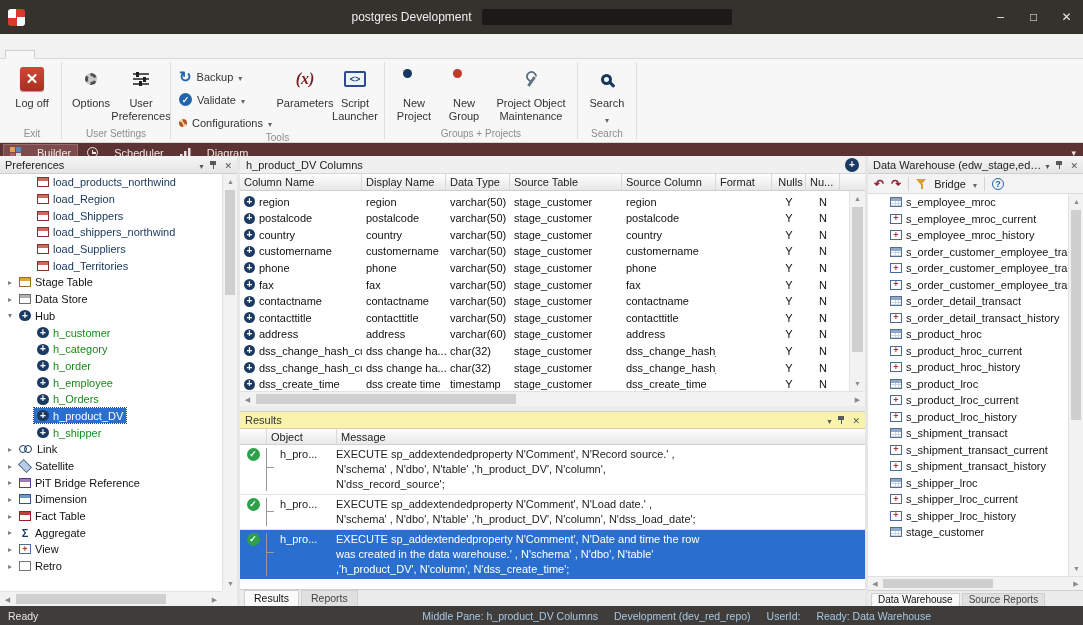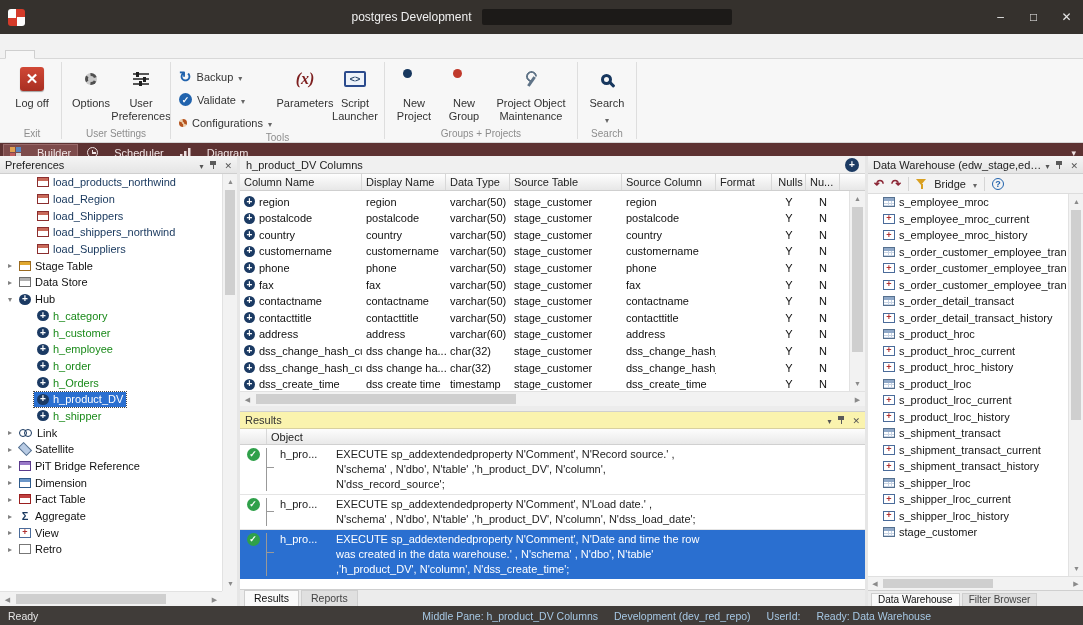--- a/index.html
+++ b/index.html
@@ -181,21 +181,21 @@
   .undo::before{content:"↶";color:#8b2635;font-weight:bold;font-size:12px}
   .redo::before{content:"↷";color:#8b2635;font-weight:bold;font-size:12px}
   .tsep{width:1px;height:14px;background:#d5d5d5}
   .funnel{position:relative;width:11px;height:11px;flex:none}
   .funnel::before{content:"";position:absolute;left:0;top:1px;border-left:5.5px solid transparent;border-right:5.5px solid transparent;border-top:6px solid #d9a021}
   .funnel::after{content:"";position:absolute;left:4.5px;top:6px;width:2px;height:5px;background:#d9a021}
   .qico{width:12px;height:12px;border-radius:50%;border:1px solid #2163ad;color:#2163ad;display:inline-flex;align-items:center;justify-content:center;flex:none}
   .qico::before{content:"?";font-size:9px;font-weight:bold}
   .rbody{flex:1;position:relative;min-height:0}
   .rlist{position:absolute;top:0;left:0;right:15px;bottom:0;overflow:hidden}
-  .ritem{height:16.5px;display:flex;align-items:center;gap:4px;padding-left:15px;white-space:nowrap;color:#151515}
+  .ritem{height:16.5px;display:flex;align-items:center;gap:4px;padding-left:22px;white-space:nowrap;color:#151515}
   .rhs{height:14px;background:#f2f2f2;border-top:1px solid #e0e0e0;position:relative;flex:none}
   .rhs .sba{height:14px;width:14px}
   .rbtabs{height:16px;background:#ececec;border-top:1px solid #cfcfcf;display:flex;align-items:flex-end;padding-left:3px;gap:2px;flex:none}
   .rbtabs .btab{font-size:10px;padding:0 6px 1px}
 
   
   .statusbar{position:absolute;left:0;right:0;bottom:0;height:19px;background:#403c39;display:flex;align-items:center;color:#ddd;font-size:10.5px;padding:0 8px;gap:16px}
   .sb-ready{color:#e5e5e5}
   .spacer{flex:1}
   .seg{color:#a6c8e4;white-space:nowrap}
@@ -402,20 +402,27 @@
               <span class="tlbl">load_shippers_northwind</span>
             </span>
           </div>
           <div class="trow lvl2 load">
             <span class="exp"></span>
             <span class="hit">
               <span class="tico mt v-red"></span>
               <span class="tlbl">load_Suppliers</span>
             </span>
           </div>
+          <div class="trow lvl2 load">
+            <span class="exp"></span>
+            <span class="hit">
+              <span class="tico mt v-red"></span>
+              <span class="tlbl">load_Territories</span>
+            </span>
+          </div>
           <div class="trow lvl1">
             <span class="exp">▸</span>
             <span class="hit">
               <span class="tico mt v-orange"></span>
               <span class="tlbl">Stage Table</span>
             </span>
           </div>
           <div class="trow lvl1">
             <span class="exp">▸</span>
             <span class="hit">
@@ -427,42 +434,42 @@
             <span class="exp">▾</span>
             <span class="hit">
               <span class="tico hubico"></span>
               <span class="tlbl">Hub</span>
             </span>
           </div>
           <div class="trow lvl2 green">
             <span class="exp"></span>
             <span class="hit">
               <span class="tico hubico"></span>
+              <span class="tlbl">h_customer</span>
+            </span>
+          </div>
+          <div class="trow lvl2 green">
+            <span class="exp"></span>
+            <span class="hit">
+              <span class="tico hubico"></span>
               <span class="tlbl">h_category</span>
             </span>
           </div>
           <div class="trow lvl2 green">
             <span class="exp"></span>
             <span class="hit">
               <span class="tico hubico"></span>
-              <span class="tlbl">h_customer</span>
+              <span class="tlbl">h_order</span>
             </span>
           </div>
           <div class="trow lvl2 green">
             <span class="exp"></span>
             <span class="hit">
               <span class="tico hubico"></span>
               <span class="tlbl">h_employee</span>
-            </span>
-          </div>
-          <div class="trow lvl2 green">
-            <span class="exp"></span>
-            <span class="hit">
-              <span class="tico hubico"></span>
-              <span class="tlbl">h_order</span>
             </span>
           </div>
           <div class="trow lvl2 green">
             <span class="exp"></span>
             <span class="hit">
               <span class="tico hubico"></span>
               <span class="tlbl">h_Orders</span>
             </span>
           </div>
           <div class="trow lvl2 sel">
@@ -745,20 +752,21 @@
           <span>Results</span>
           <span class="phicons">
             <span class="careti"></span>
             <span class="pin"></span>
             <span class="xico"></span>
           </span>
         </div>
         <div class="rcolhead">
           <span class="ric"></span>
           <span class="robjh">Object</span>
+          <span class="rmsgh">Message</span>
         </div>
         <div class="rrows">
 
         <div class="rrow">
               <span class="ric">
                 <span class="okico"></span>
               </span>
               <span class="rconn"></span>
               <span class="robjtxt">h_pro...</span>
               <span class="rmsg">EXECUTE sp_addextendedproperty N'Comment', N'Record source.' , N'schema' , N'dbo', N'table' ,'h_product_DV', N'column', N'dss_record_source';</span>
@@ -902,21 +910,21 @@
           <span class="sba a-dn" style="bottom:0"></span>
         </div>
       </div>
       <div class="rhs">
         <span class="sba a-lf" style="left:0"></span>
         <span class="sbt" style="left:15px;top:2px;bottom:2px;width:110px"></span>
         <span class="sba a-rt" style="right:0"></span>
       </div>
       <div class="rbtabs">
         <span class="btab active">Data Warehouse</span>
-        <span class="btab">Filter Browser</span>
+        <span class="btab">Source Reports</span>
       </div>
     </div>
   </div>
 
   <div class="statusbar">
     <span class="sb-ready">Ready</span>
     <span class="spacer"></span>
     <span class="seg">Middle Pane: h_product_DV Columns</span>
     <span class="seg">Development (dev_red_repo)</span>
     <span class="seg">UserId:</span>

